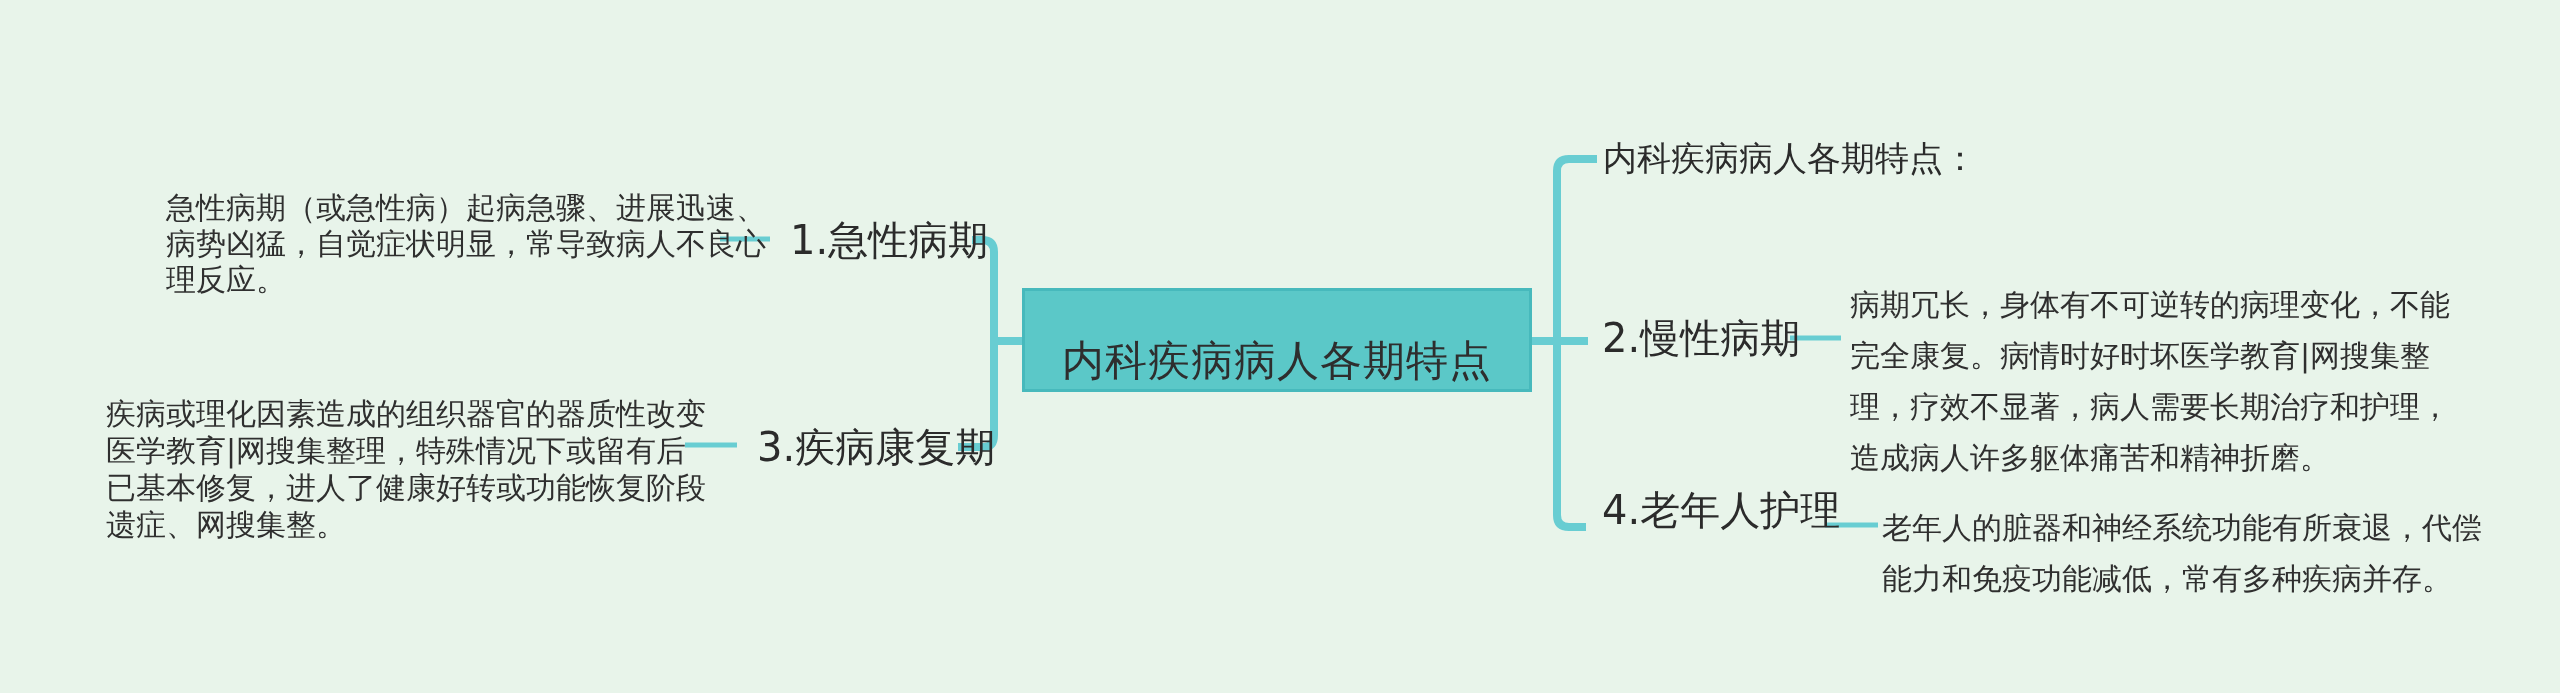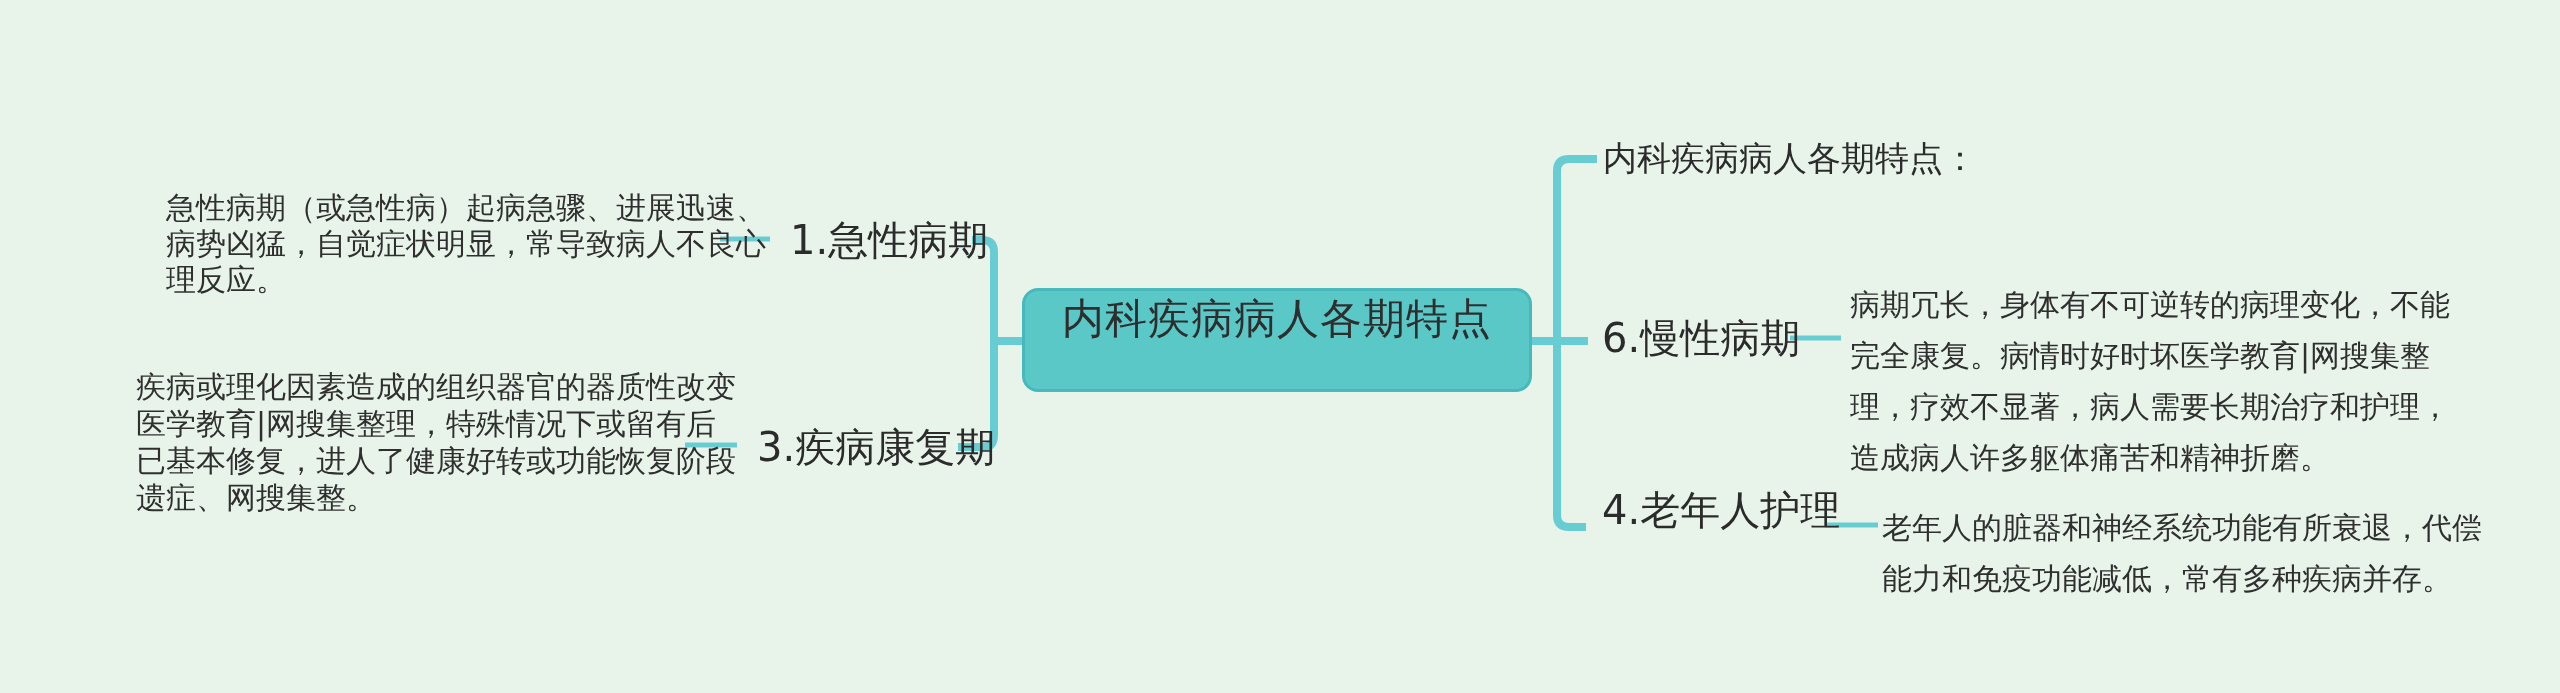--- a/index.html
+++ b/index.html
@@ -11,23 +11,23 @@
     overflow:hidden;
     color:#2f2f2f;
   }
   .canvas{position:absolute;inset:0;width:2560px;height:693px;}
   svg.connectors{position:absolute;left:0;top:0;}
   .root-node{
     position:absolute;
     left:1022px;top:288px;width:510px;height:104px;
     background:#5bc8c8;
     border:3px solid #47b9bc;
-    border-radius:16px;
+    border-radius:0;
     box-sizing:border-box;
-    display:flex;align-items:flex-start;justify-content:center;
+    display:flex;align-items:flex-end;justify-content:center;
     font-size:42px;
     color:#2e2e2e;
     letter-spacing:1px;
     white-space:nowrap;
   }
   .branch-label{
     position:absolute;
     transform:translateY(-50%);
     font-size:40px;
     color:#2b2b2b;
@@ -72,31 +72,31 @@
     <span>内科疾病病人各期特点</span>
   </div>
 
   <div class="desc lh36" style="left:166px;top:190px;">
     <span class="line">急性病期（或急性病）起病急骤、进展迅速、</span>
     <span class="line">病势凶猛，自觉症状明显，常导致病人不良心</span>
     <span class="line">理反应。</span>
   </div>
   <div class="branch-label" style="left:790px;top:240px;">1.急性病期</div>
 
-  <div class="desc lh37" style="left:106px;top:368px;margin-left:30px;">
+  <div class="desc lh37" style="left:106px;top:395px;">
     <span class="line">疾病或理化因素造成的组织器官的器质性改变</span>
     <span class="line">医学教育|网搜集整理，特殊情况下或留有后</span>
     <span class="line">已基本修复，进人了健康好转或功能恢复阶段</span>
     <span class="line">遗症、网搜集整。</span>
   </div>
   <div class="branch-label" style="left:757px;top:447px;">3.疾病康复期</div>
 
   <div class="section-label" style="left:1603px;top:159px;">内科疾病病人各期特点：</div>
 
-  <div class="branch-label" style="left:1602px;top:338px;">6.慢性病期</div>
+  <div class="branch-label" style="left:1602px;top:338px;">2.慢性病期</div>
   <div class="desc lh35" style="left:1850px;top:271px;">
     <span class="line">病期冗长，身体有不可逆转的病理变化，不能</span>
     <span class="line">完全康复。病情时好时坏医学教育|网搜集整</span>
     <span class="line">理，疗效不显著，病人需要长期治疗和护理，</span>
     <span class="line">造成病人许多躯体痛苦和精神折磨。</span>
   </div>
 
   <div class="branch-label" style="left:1602px;top:510px;">4.老年人护理</div>
   <div class="desc lh35" style="left:1882px;top:494px;">
     <span class="line">老年人的脏器和神经系统功能有所衰退，代偿</span>

